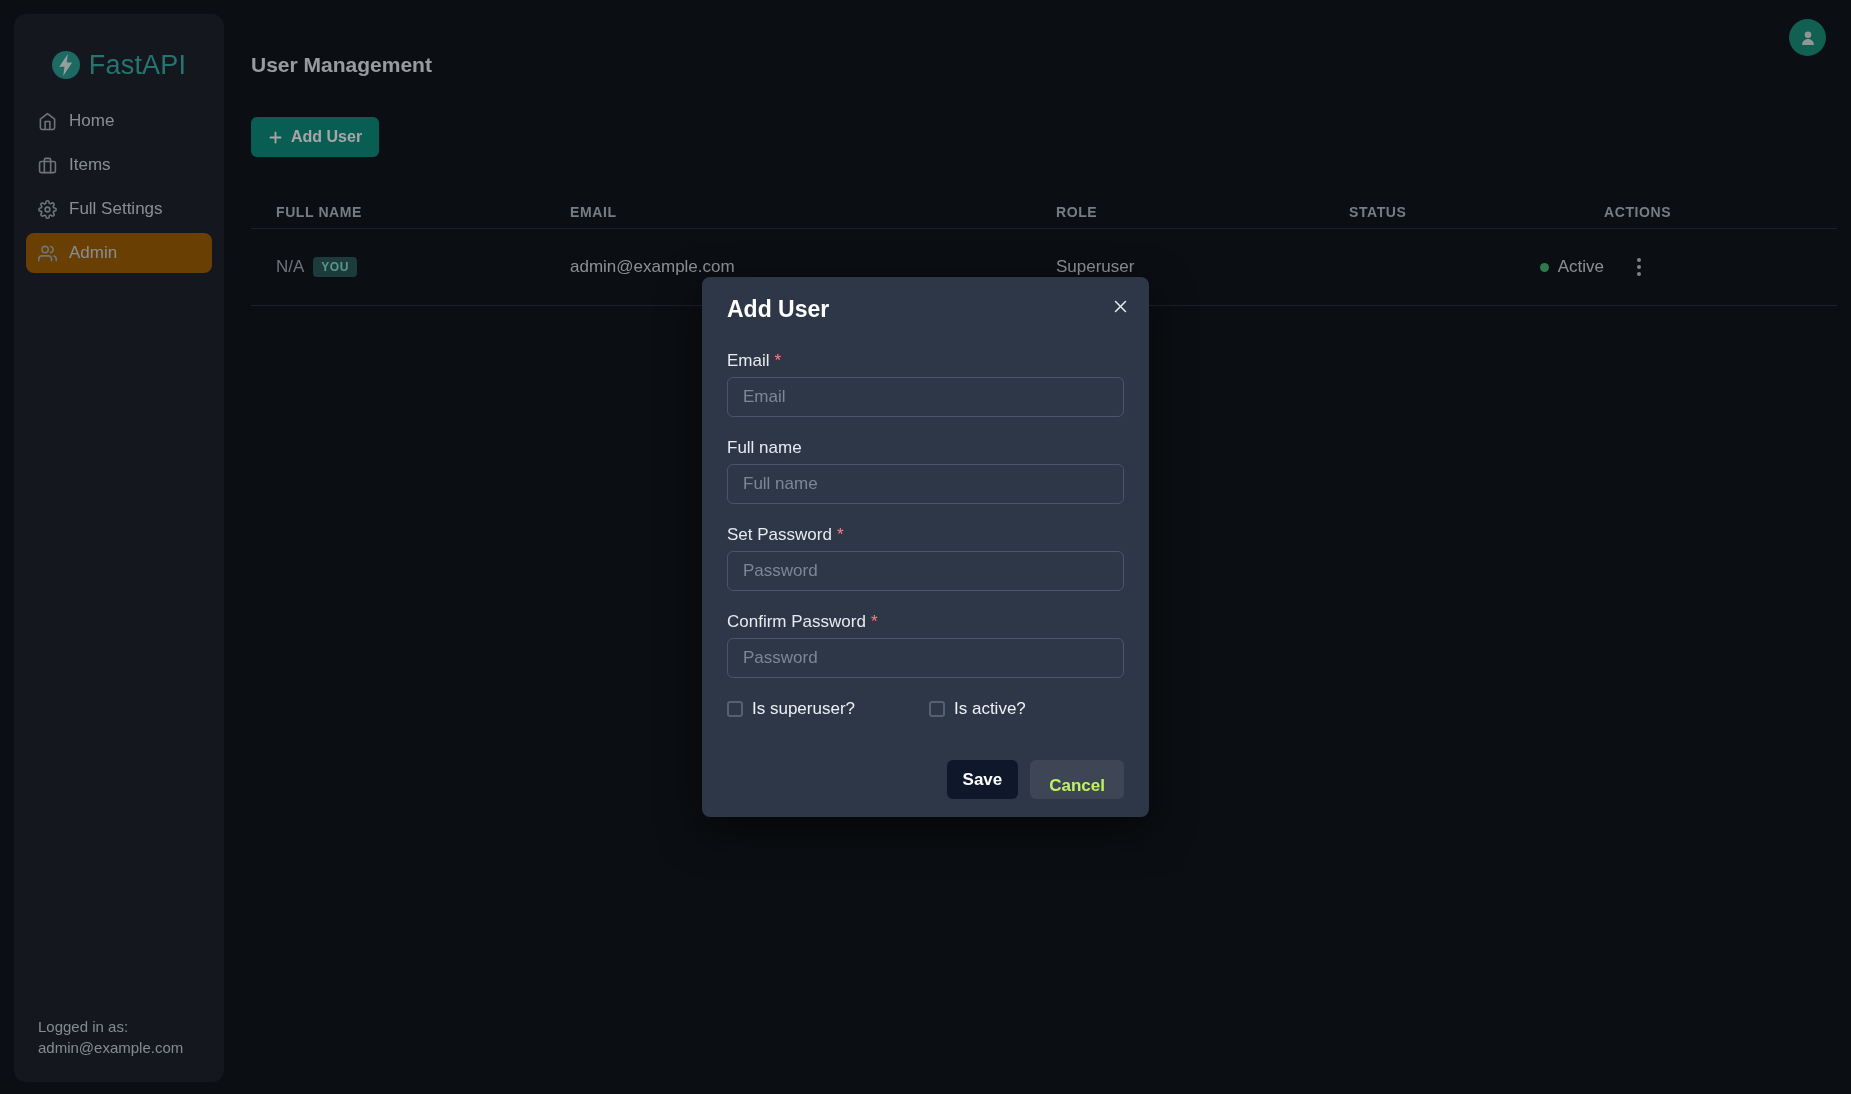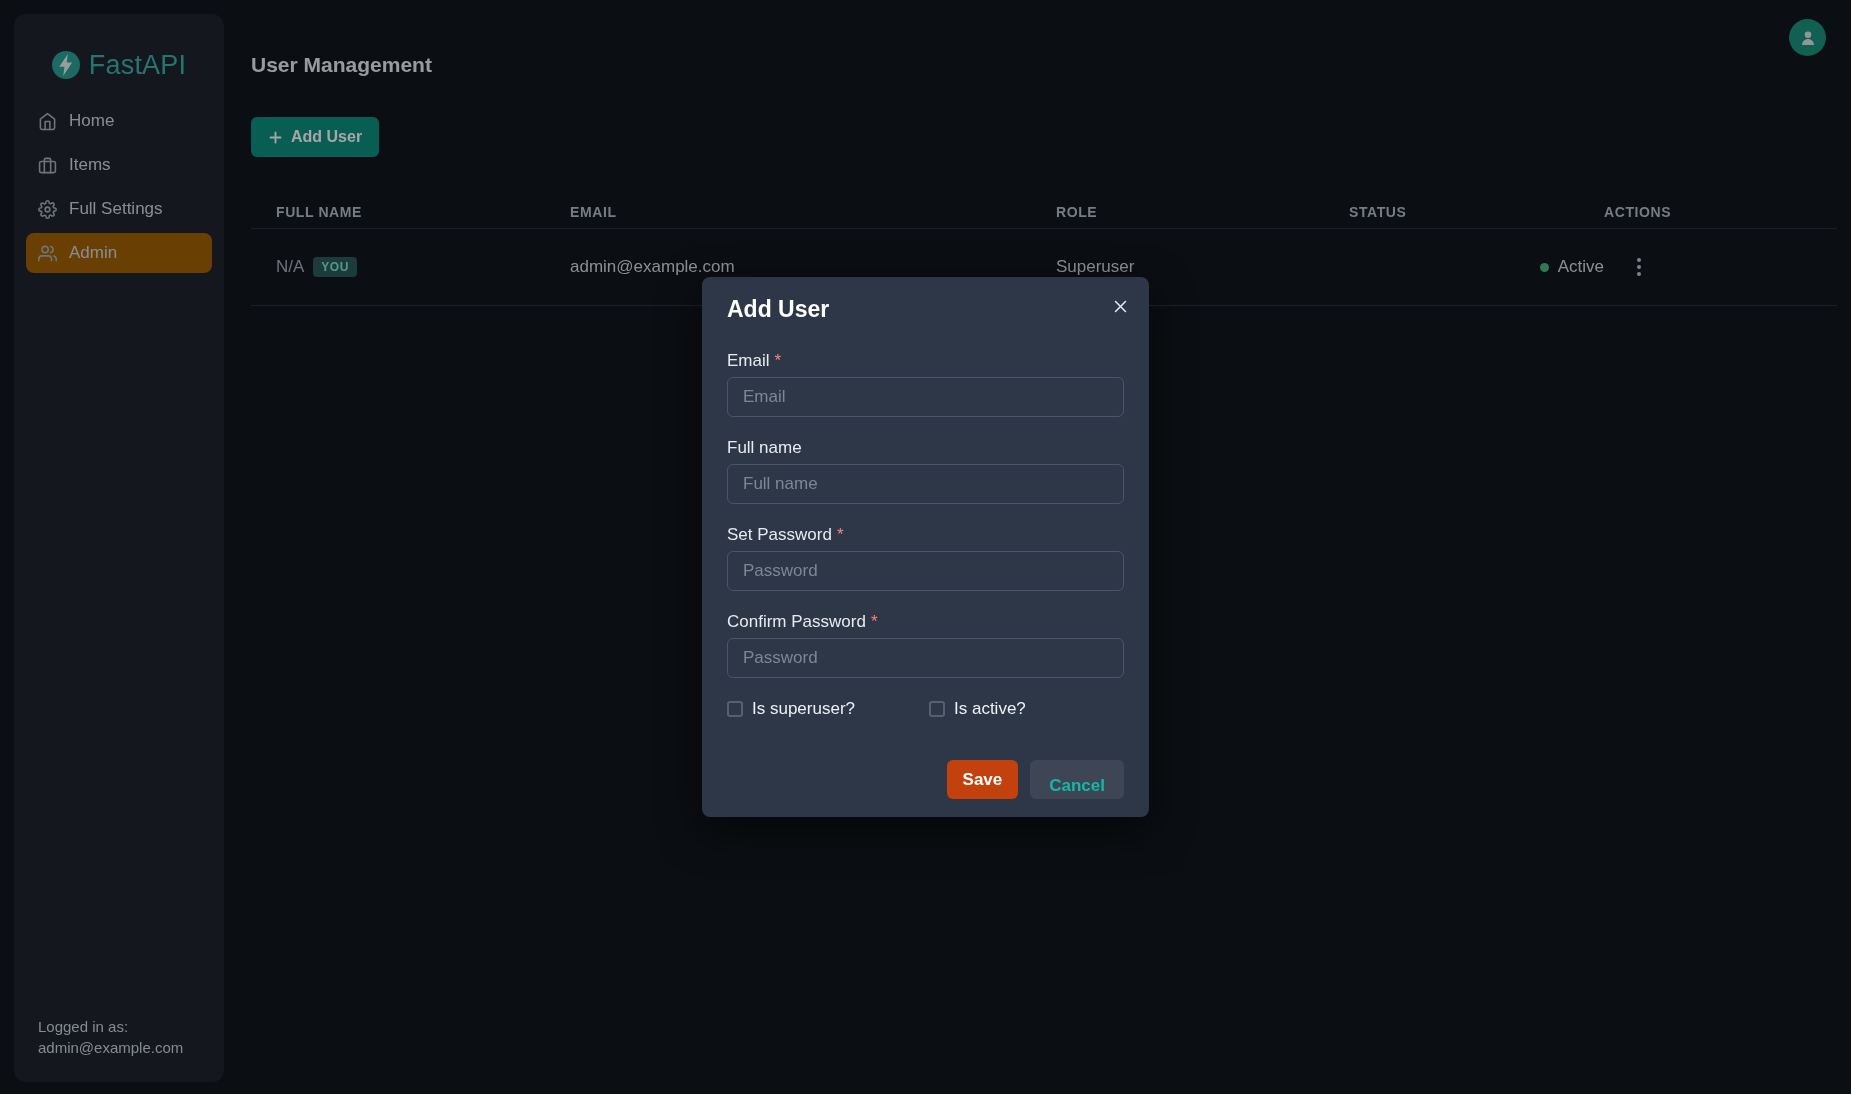--- a/index.html
+++ b/index.html
@@ -102,22 +102,22 @@
   }
   .txt-input::placeholder { color:#7c8796; }
   .cb-row { display:flex; align-items:center; margin-top:21px; height:20px; }
   .cb-group { display:flex; align-items:center; gap:9px; cursor:pointer; }
   .cb-group.first { width:202px; }
   .cb-box { width:16px; height:16px; border:2px solid #556070; border-radius:3px; background:transparent; }
   .cb-label { font-size:17px; color:#eef1f5; }
   .btn-row { display:flex; justify-content:flex-end; gap:12px; margin-top:41px; }
   .btn { height:39px; border:none; border-radius:6px; cursor:pointer;
          font-size:17px; font-weight:700; font-family:inherit; color:#ffffff; }
-  .btn-save { background:#c2410c; padding:0 16px; }
-  .btn-cancel { background:#3e4655; padding:16px 19px; color:#14b8a6; }
+  .btn-save { background:#0f172a; padding:0 16px; }
+  .btn-cancel { background:#3e4655; padding:16px 19px; color:#bef264; }
 
   svg { display:block; }
 </style>
 </head>
 <body>
 
 <div id="screen">
 
   <aside class="sidebar">
     <div class="logo-row">

